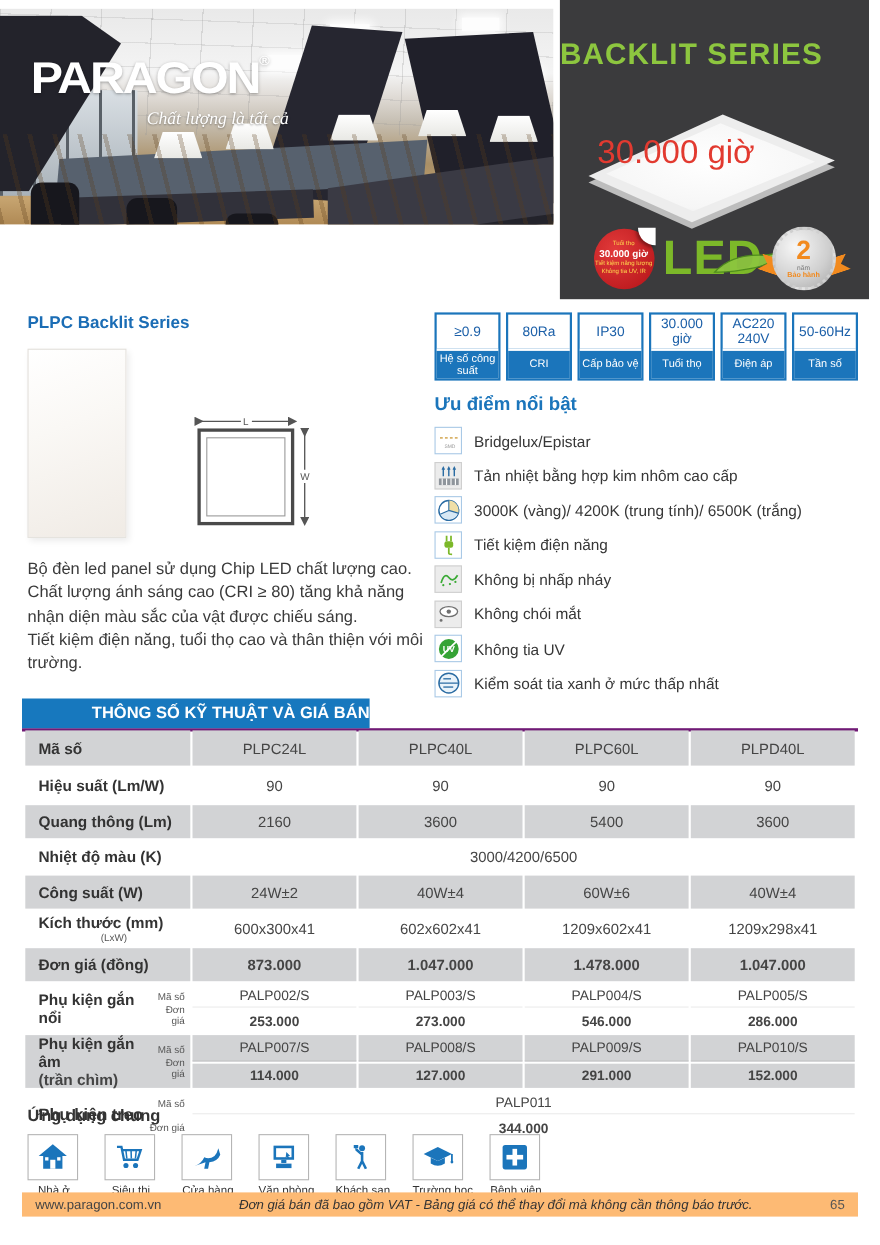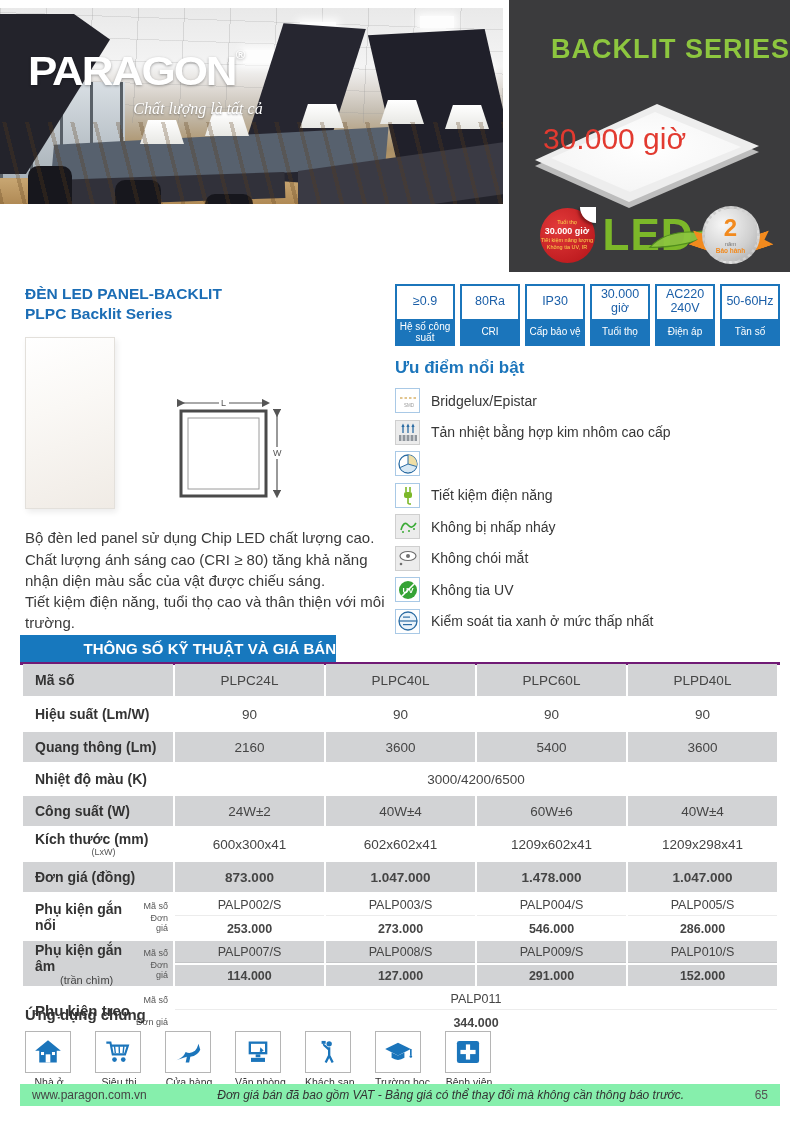--- a/index.html
+++ b/index.html
@@ -35,21 +35,21 @@
   .chair:after{content:'';position:absolute;left:50%;bottom:-16px;width:3px;height:16px;background:#101014;}
   .floor-planks{position:absolute;left:0;bottom:0;width:100%;height:82px;
       background:repeating-linear-gradient(76deg,rgba(90,60,25,.28) 0 4px,transparent 4px 22px);}
   .logo{position:absolute;left:28px;top:38px;color:#fff;font-size:44px;font-weight:bold;
       letter-spacing:-2px;transform:scaleY(.92);text-shadow:0 1px 3px rgba(0,0,0,.35);}
   .logo sup{font-size:13px;letter-spacing:0;vertical-align:28px;}
   .tagline{position:absolute;left:98px;top:92px;width:200px;text-align:center;color:#fff;
       font-family:"Liberation Serif",serif;font-style:italic;font-size:16px;text-shadow:0 1px 2px rgba(0,0,0,.4);}
 
   .dark-panel{position:absolute;left:509px;top:0;width:281px;height:272px;background:#3b3b3d;}
-  .series-title{margin-top:34px;text-align:right;font-size:27px;font-weight:bold;color:#8dc63f;letter-spacing:1px;}
+  .series-title{margin-top:34px;text-align:left;font-size:27px;font-weight:bold;color:#8dc63f;letter-spacing:1px;}
   .panel3d{position:absolute;left:20px;top:92px;width:240px;height:120px;}
   .lifetime{position:absolute;left:34px;top:122px;font-size:30px;color:#e23a30;}
   .hero-badges{position:absolute;left:0;bottom:8px;width:100%;display:flex;align-items:center;
       justify-content:center;gap:8px;}
   .sticker{position:relative;width:55px;height:55px;border-radius:50%;
       background:radial-gradient(circle at 35% 35%,#e23a3a,#b31217);display:flex;flex-direction:column;
       align-items:center;justify-content:center;text-align:center;line-height:1.25;}
   .sticker:after{content:'';position:absolute;top:-1px;right:-1px;width:16px;height:16px;background:#fff;
       border-radius:0 0 0 100%;box-shadow:-2px 2px 3px rgba(0,0,0,.35);}
   .st-l1,.st-l3,.st-l4{font-size:5.5px;color:#ffd84d;}
@@ -111,36 +111,36 @@
   .code{color:#1b75bb;font-weight:normal;}
   .price{color:#1b75bb;font-weight:bold;}
   .dim-sub{display:block;text-align:center;font-size:9px;font-weight:normal;color:#555;}
   .acc-row td{height:19px;font-size:12.5px;}
   .acc-code{color:#1b75bb;border-bottom:1px solid #ececec;}
   tr.rg .acc-code{border-bottom:1px solid #c3c4c6;}
   .acc-price{color:#1b75bb;font-weight:bold;}
   .acc-th{padding:0 5px 0 10px;}
   .acc-inner{display:flex;align-items:center;justify-content:space-between;height:100%;}
   .acc-main{font-weight:bold;font-size:14px;color:#333;}
-  .acc-main .acc-note{display:block;font-size:11px;font-weight:normal;text-align:center;color:#444;}
+  .acc-main .acc-note{display:block;font-size:14px;font-weight:bold;text-align:left;color:#444;}
   .acc-subs{display:flex;flex-direction:column;justify-content:space-between;height:32px;
       font-size:9px;color:#555;font-weight:normal;text-align:right;}
   .treo .acc-main{font-size:15px;}
 
   
   .apps{position:absolute;left:25px;top:1006px;}
   .apps-heading{font-size:15px;font-weight:bold;color:#333;}
   .apps-row{display:flex;gap:22px;margin-top:8px;}
   .app{width:48px;text-align:center;}
   .app-box{width:46px;height:42px;border:1px solid #b5b5b5;background:#fff;display:flex;
       align-items:center;justify-content:center;box-sizing:border-box;}
   .app-label{font-size:10.5px;color:#333;margin-top:3px;white-space:nowrap;}
 
   
-  .footer{position:absolute;left:20px;top:1084px;width:760px;height:22px;background:#86efac;
+  .footer{position:absolute;left:20px;top:1084px;width:760px;height:22px;background:#fdba74;
       display:flex;align-items:center;padding:0 12px;box-sizing:border-box;font-size:12px;color:#444;}
   .f-note{flex:1;text-align:center;font-style:italic;color:#333;}
   .f-page{color:#555;}
 </style>
 </head>
 <body>
 
 <div class="hero">
   <div class="photo">
     <div class="ceiling-grid"></div>
@@ -205,21 +205,20 @@
           <span class="medal-unit">năm</span>
           <span class="medal-txt">Bảo hành</span>
         </div>
       </div>
     </div>
   </div>
 </div>
 
 <div class="left-col">
   <div class="prod-title">
-    <div>ĐÈN LED PANEL-BACKLIT</div>
     <div>PLPC Backlit Series</div>
   </div>
   <div class="product-row">
     <div class="panel-img"></div>
     <svg class="dim-svg" width="128" height="118" viewBox="0 0 128 118">
       <defs>
         <marker id="ah" markerWidth="7" markerHeight="7" refX="3.5" refY="3.5" orient="auto">
           <path d="M0 0 L7 3.5 L0 7 Z" fill="#555"></path>
         </marker>
       </defs>
@@ -295,20 +294,21 @@
     </div>
     <div class="feature">
       <span class="ficon">
         <svg width="22" height="22" viewBox="0 0 22 22">
             <circle cx="11" cy="11" r="9" fill="#fff" stroke="#2b6ca3" stroke-width="1.3"></circle>
             <path d="M11 11 L11 2 A9 9 0 0 1 19.5 13.5 Z" fill="#f0dfa6"></path>
             <path d="M11 11 L19.5 13.5 A9 9 0 0 1 3.2 14.5 Z" fill="#d7e8f4"></path>
             <path d="M11 11 L11 2 M11 11 L19.5 13.5 M11 11 L3.2 14.5" stroke="#2b6ca3" stroke-width="1"></path>
           </svg>
       </span>
+      <span class="ftext">3000K (vàng)/ 4200K (trung tính)/ 6500K (trắng)</span>
     </div>
     <div class="feature">
       <span class="ficon">
         <svg width="22" height="22" viewBox="0 0 22 22">
             <rect x="7" y="8" width="8" height="6" rx="2" fill="#7cb829"></rect>
             <line x1="9" y1="8" x2="9" y2="3" stroke="#7cb829" stroke-width="1.6"></line>
             <line x1="13" y1="8" x2="13" y2="3" stroke="#7cb829" stroke-width="1.6"></line>
             <path d="M11 14 V19 Q11 20 14 20" stroke="#7cb829" stroke-width="1.6" fill="none"></path>
           </svg>
       </span>

